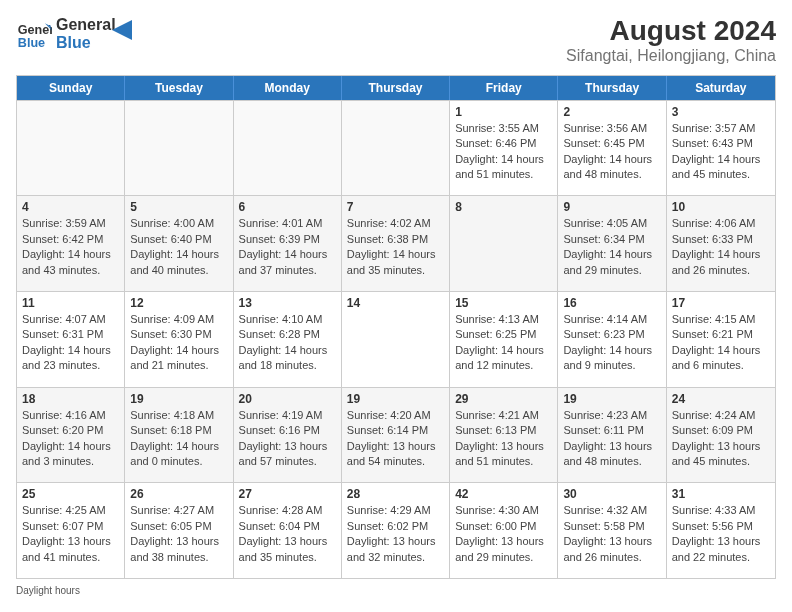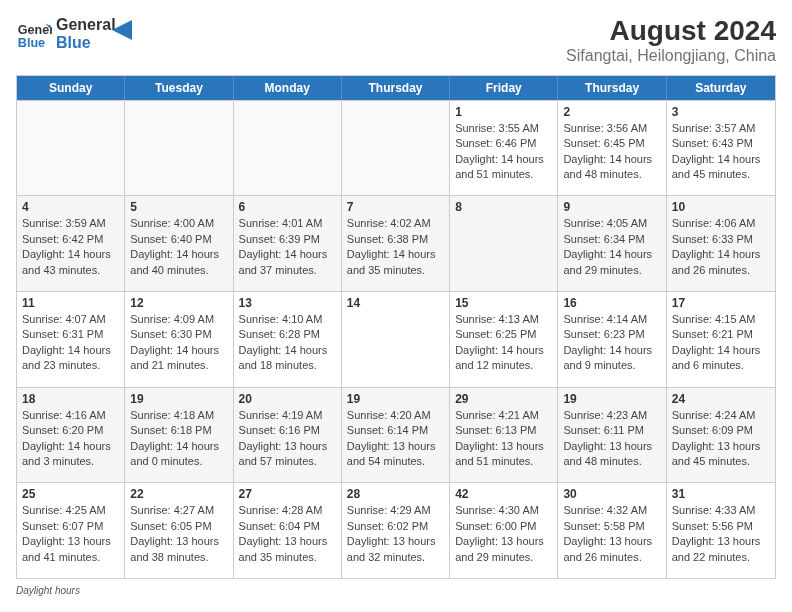--- a/index.html
+++ b/index.html
@@ -96,21 +96,20 @@
     }
     .day-info {
       font-size: 11px;
       color: #444;
       line-height: 1.4;
     }
     .footer {
       margin-top: 6px;
       font-size: 10px;
       color: #555;
-      font-style: italic;
     }
   </style>
 </head>
 <body>
 
 <div class="page">
   <div class="header">
     <div class="logo">
       <svg class="logo-icon" viewBox="0 0 40 40">
         <text x="2" y="20" font-size="14" font-weight="bold" fill="#333">General</text>
@@ -248,21 +247,21 @@
             <div class="day-num">24</div>
             <div class="day-info">Sunrise: 4:24 AM<br>Sunset: 6:09 PM<br>Daylight: 13 hours and 45 minutes.</div>
           </div>
         </div>
         <div class="cal-row">
           <div class="cal-cell">
             <div class="day-num">25</div>
             <div class="day-info">Sunrise: 4:25 AM<br>Sunset: 6:07 PM<br>Daylight: 13 hours and 41 minutes.</div>
           </div>
           <div class="cal-cell">
-            <div class="day-num">22</div>
+            <div class="day-num">26</div>
             <div class="day-info">Sunrise: 4:27 AM<br>Sunset: 6:05 PM<br>Daylight: 13 hours and 38 minutes.</div>
           </div>
           <div class="cal-cell">
             <div class="day-num">27</div>
             <div class="day-info">Sunrise: 4:28 AM<br>Sunset: 6:04 PM<br>Daylight: 13 hours and 35 minutes.</div>
           </div>
           <div class="cal-cell">
             <div class="day-num">28</div>
             <div class="day-info">Sunrise: 4:29 AM<br>Sunset: 6:02 PM<br>Daylight: 13 hours and 32 minutes.</div>
           </div>

